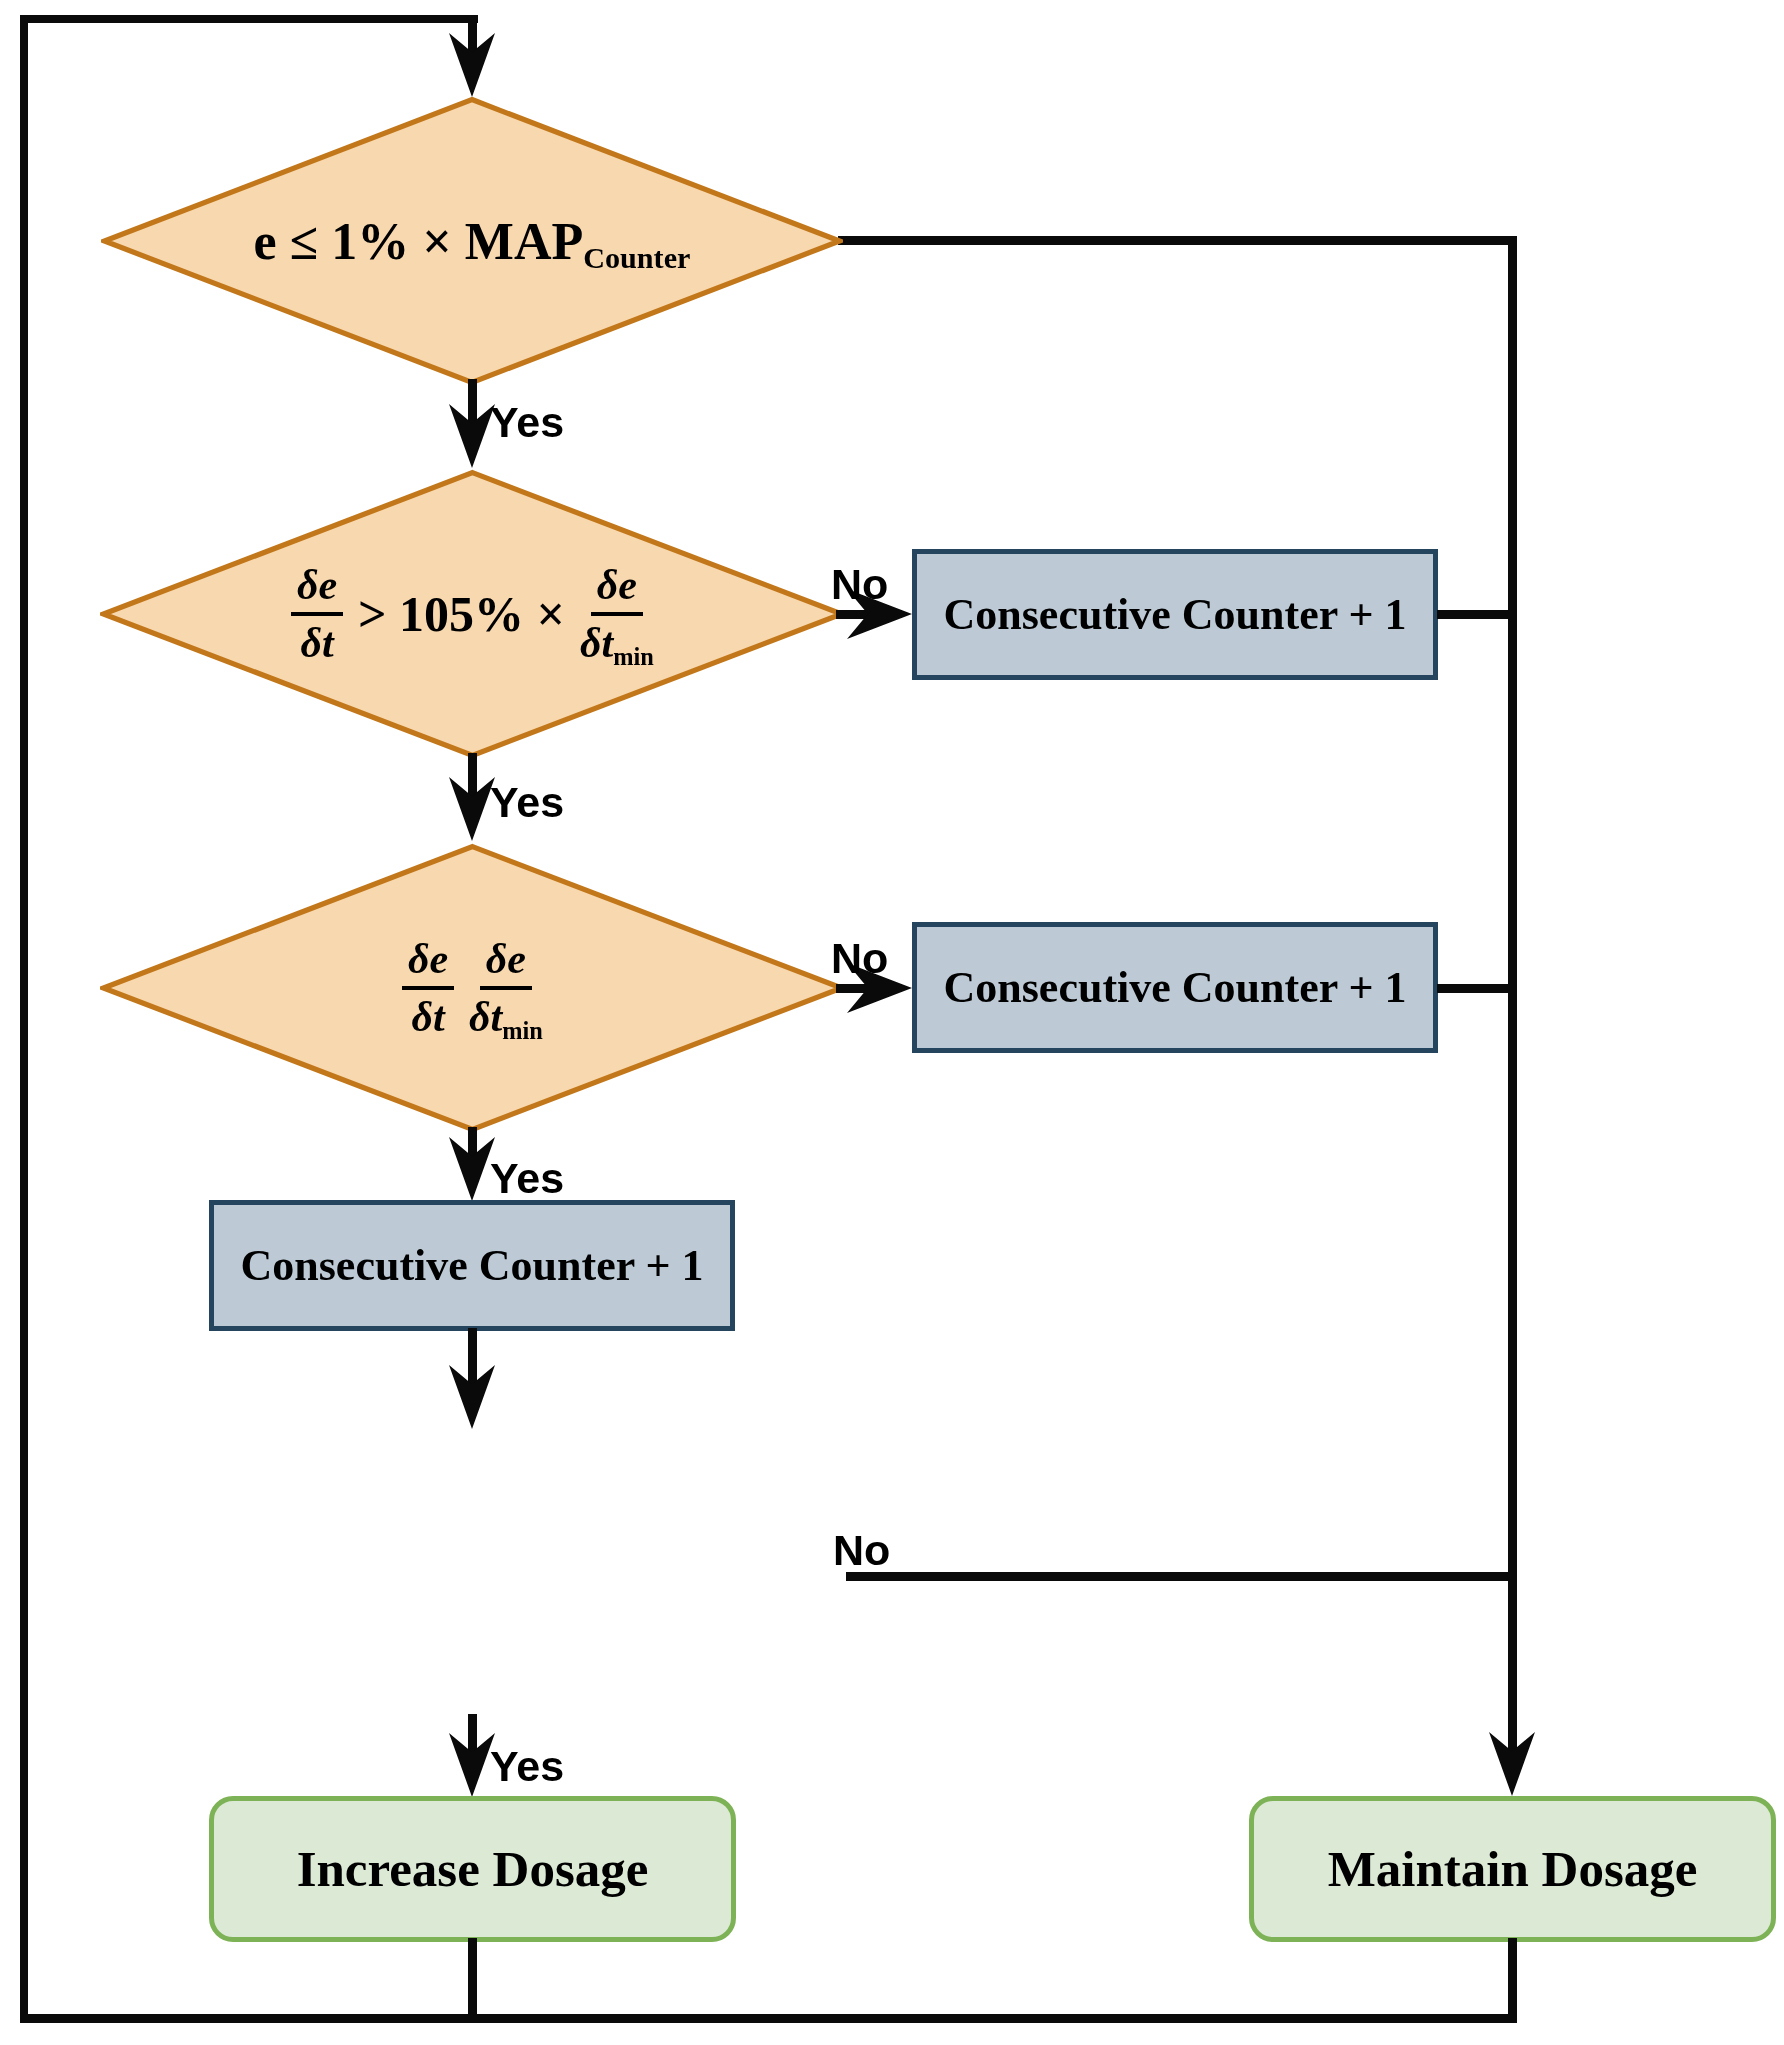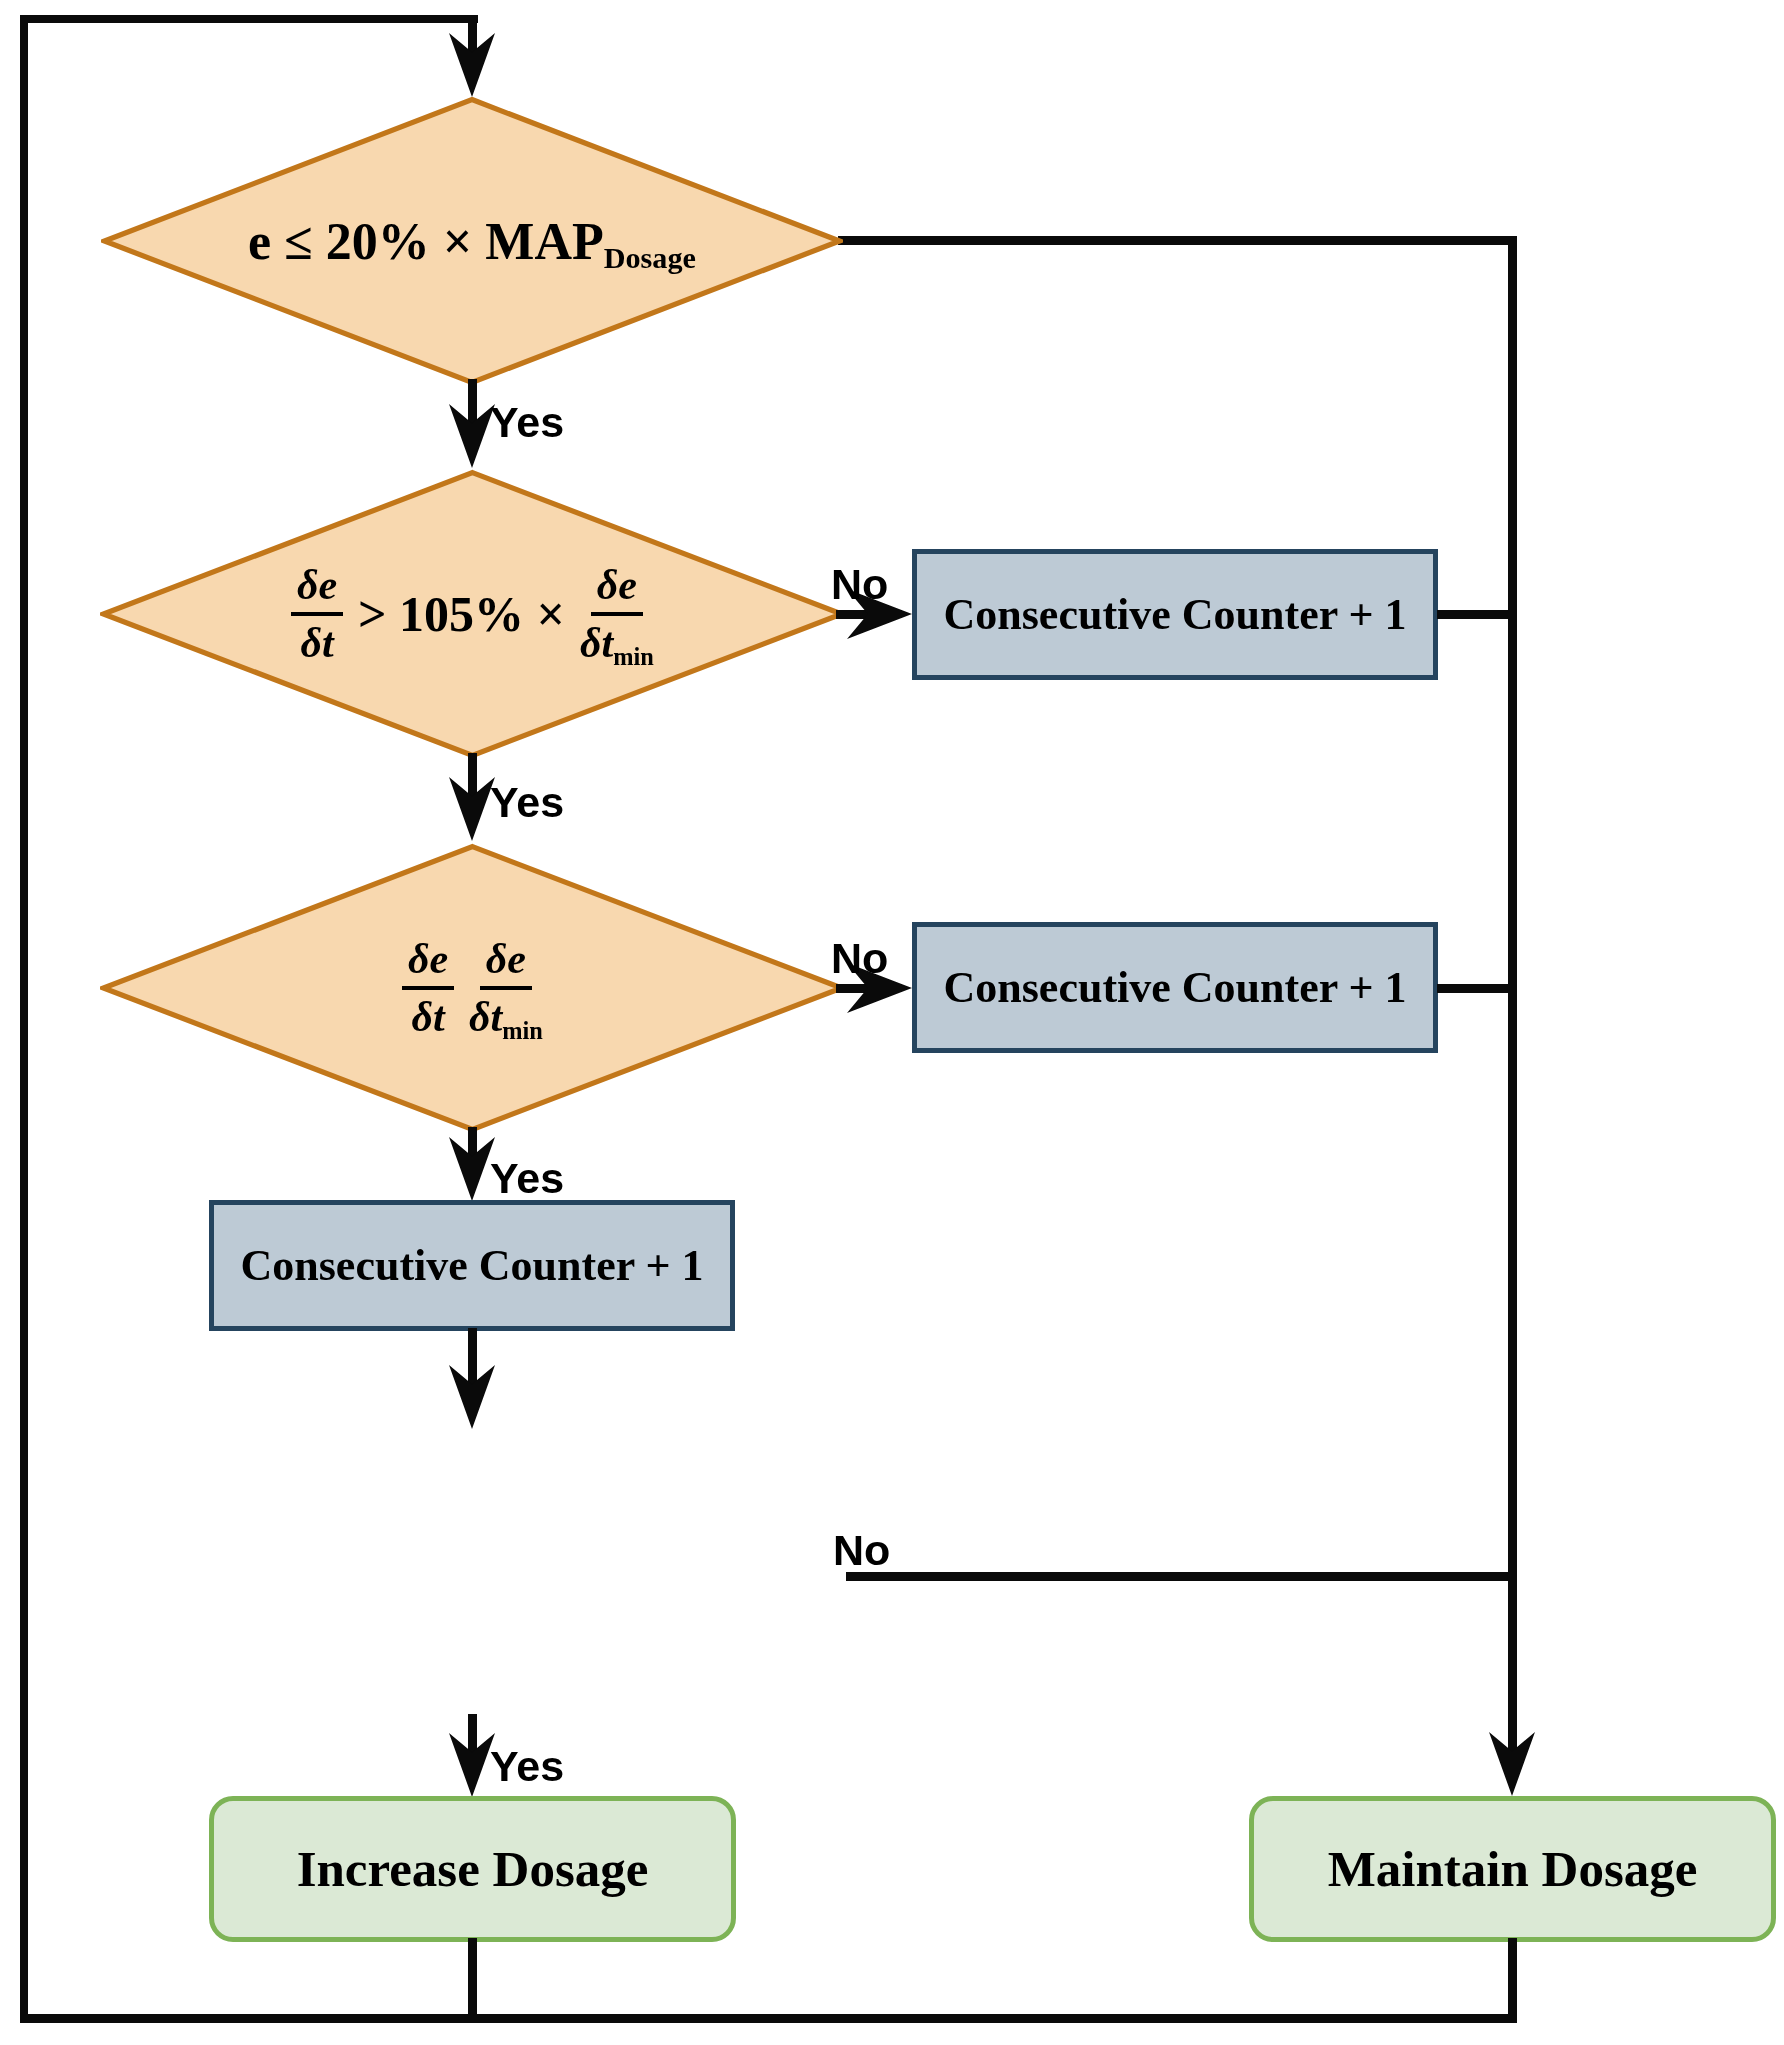--- a/index.html
+++ b/index.html
@@ -63,21 +63,21 @@
 
   <div class="line" style="left:838px;top:236px;width:678px;height:8.7px;"></div>
   <div class="line" style="left:1508px;top:236px;width:8.7px;height:1518px;"></div>
   <div class="arrow-down" style="left:1489px;top:1732px;width:46px;height:64px;"></div>
 
   <div class="diamond" style="left:101px;top:96px;width:742px;height:290px;">
     <svg width="742" height="290" viewBox="0 0 1280 500">
       <polygon points="640,6 1274,250 640,494 6,250" style="fill:var(--decision-fill);stroke:var(--decision-border);stroke-width:9;stroke-linejoin:miter;"></polygon>
     </svg>
     <div class="dlabel single">
-      <span><span>e ≤ 20% × MAP</span><span class="ssub">Dosage</span></span>
+      <span><span>e ≤ 1% × MAP</span><span class="ssub">Counter</span></span>
     </div>
   </div>
 
   <div class="line" style="left:468px;top:379px;width:8.7px;height:51px;"></div>
   <div class="arrow-down" style="left:449px;top:404px;width:46px;height:64px;"></div>
   <div class="elabel" style="left:490px;top:401px;">Yes</div>
 
   <div class="diamond" style="left:100px;top:469px;width:745px;height:290px;">
     <svg width="745" height="290" viewBox="0 0 1286 500">
       <polygon points="643,6 1280,250 643,494 6,250" style="fill:var(--decision-fill);stroke:var(--decision-border);stroke-width:9;stroke-linejoin:miter;"></polygon>

